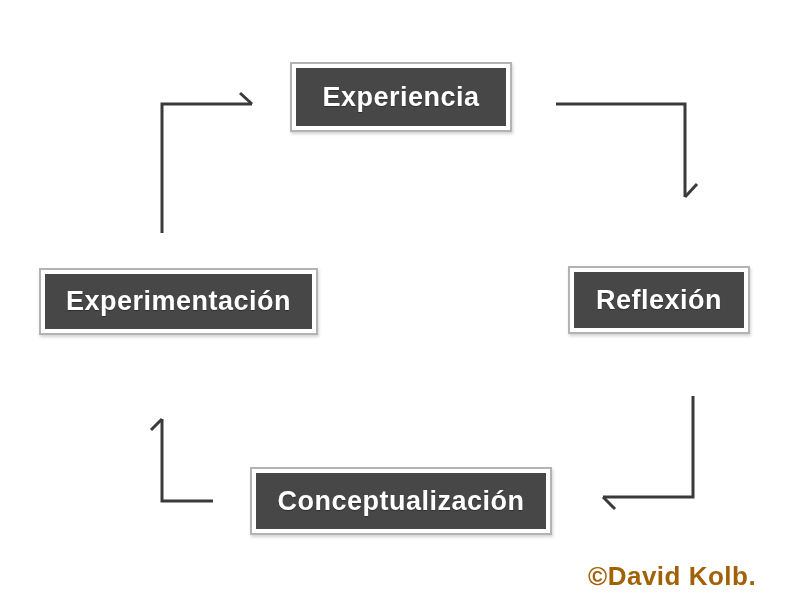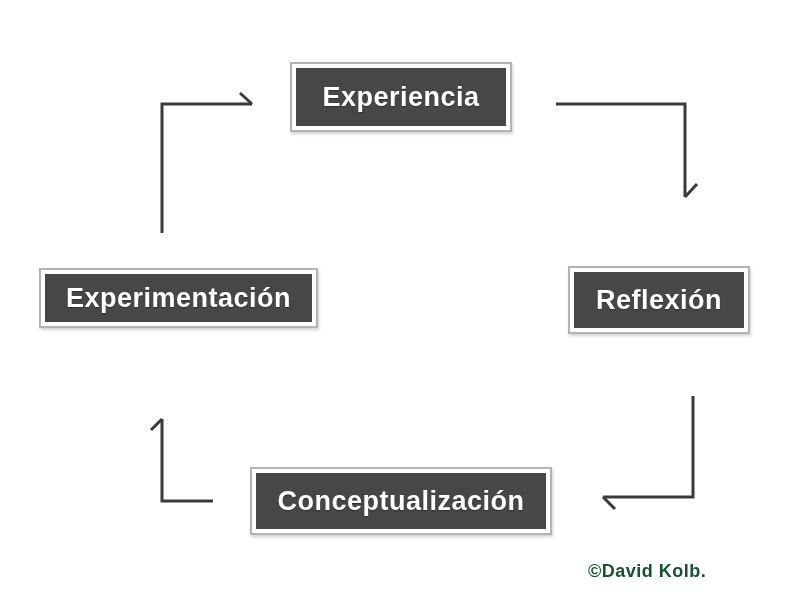--- a/index.html
+++ b/index.html
@@ -39,30 +39,30 @@
     align-items: center;
     justify-content: center;
     font-weight: 700;
     font-size: 27px;
     letter-spacing: 0.5px;
     text-shadow: 0 1px 1px rgba(0,0,0,0.35);
     white-space: nowrap;
   }
   .node-experiencia       { left: 290px; top: 62px;  width: 222px; height: 70px; }
   .node-reflexion         { left: 568px; top: 266px; width: 182px; height: 68px; }
-  .node-experimentacion   { left: 39px;  top: 268px; width: 279px; height: 60px; }
+  .node-experimentacion   { left: 39px;  top: 268px; width: 279px; height: 67px; }
   .node-conceptualizacion { left: 250px; top: 467px; width: 302px; height: 68px; text-align: right; }
   .attribution {
     position: absolute;
     left: 588px;
     top: 561px;
-    font-size: 18px;
+    font-size: 26px;
     font-weight: 700;
     letter-spacing: 0.5px;
-    color: #14532d;
+    color: #a16207;
     white-space: nowrap;
   }
   .arrow {
     stroke: #3a3a3a;
     stroke-width: 3;
     fill: none;
     stroke-linecap: butt;
     stroke-linejoin: miter;
   }
 </style>

